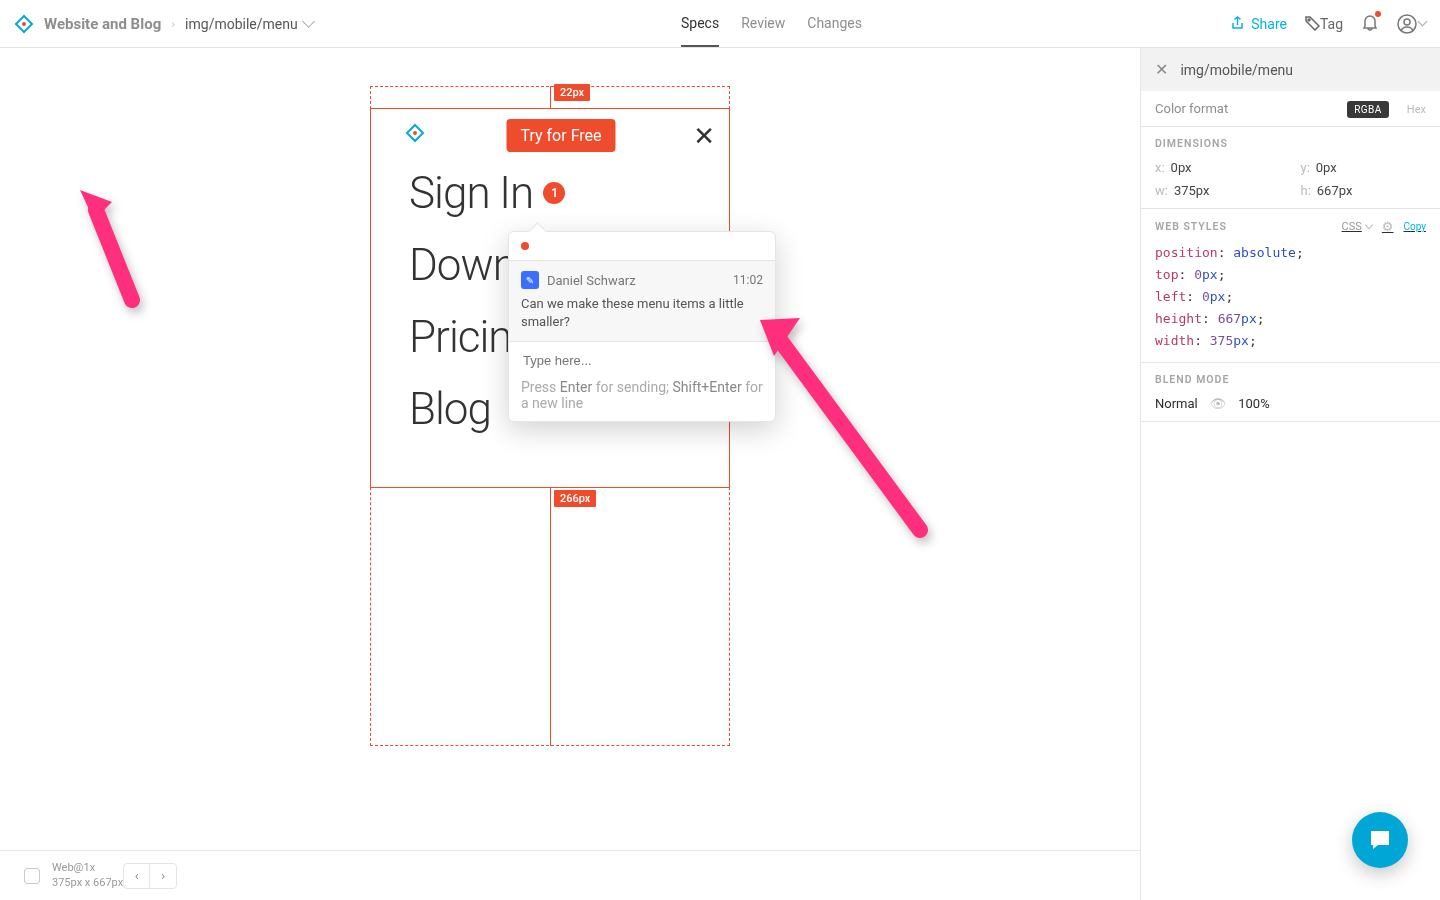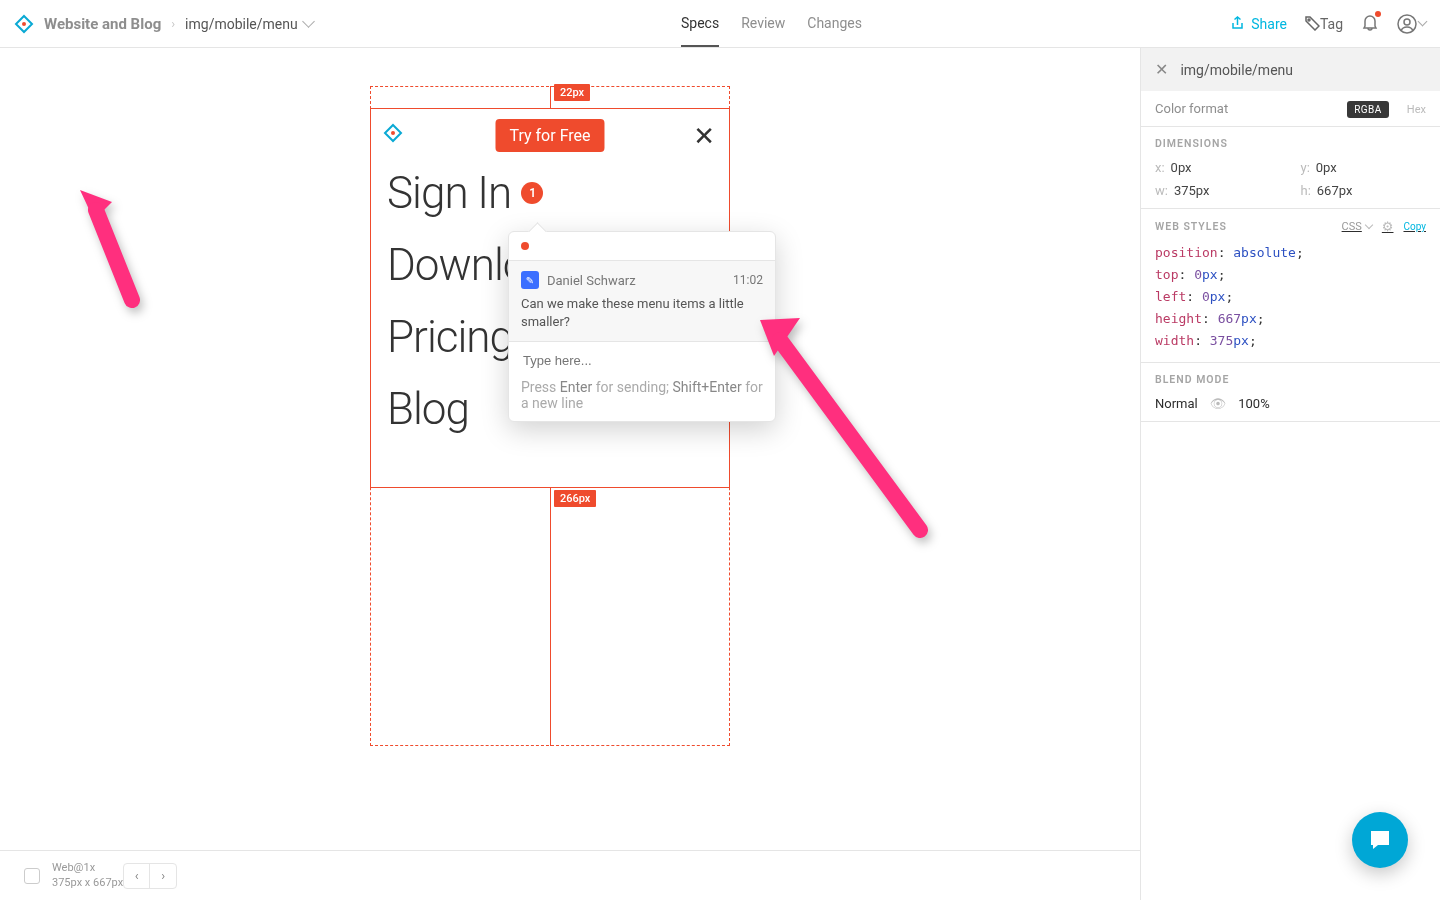--- a/index.html
+++ b/index.html
@@ -86,21 +86,21 @@
   .artboard-wrap{
     position:absolute;left:370px;top:38px;
     width:360px;height:660px;
   }
   .sel-outline{
     position:absolute;border:1px dashed var(--orange);
   }
   .sel-outline.full{left:0;top:0;width:360px;height:660px;}
   .menu-area{
     position:absolute;left:0;top:22px;width:360px;height:380px;
-    border:1px solid var(--orange);background:#fff;
+    border:1px solid var(--orange);background:#fff;padding-left:22px;
   }
   .meas-label{
     position:absolute;background:var(--orange);color:#fff;font-size:11px;padding:2px 6px;border-radius:1px;font-weight:500;
   }
   .meas-top{left:184px;top:-2px;}
   .meas-bottom{left:184px;top:404px;}
   .meas-line{position:absolute;background:var(--orange);}
   .meas-line.top{left:180px;top:0;width:1px;height:22px;}
   .meas-line.center{left:180px;top:402px;width:1px;height:258px;}
 

